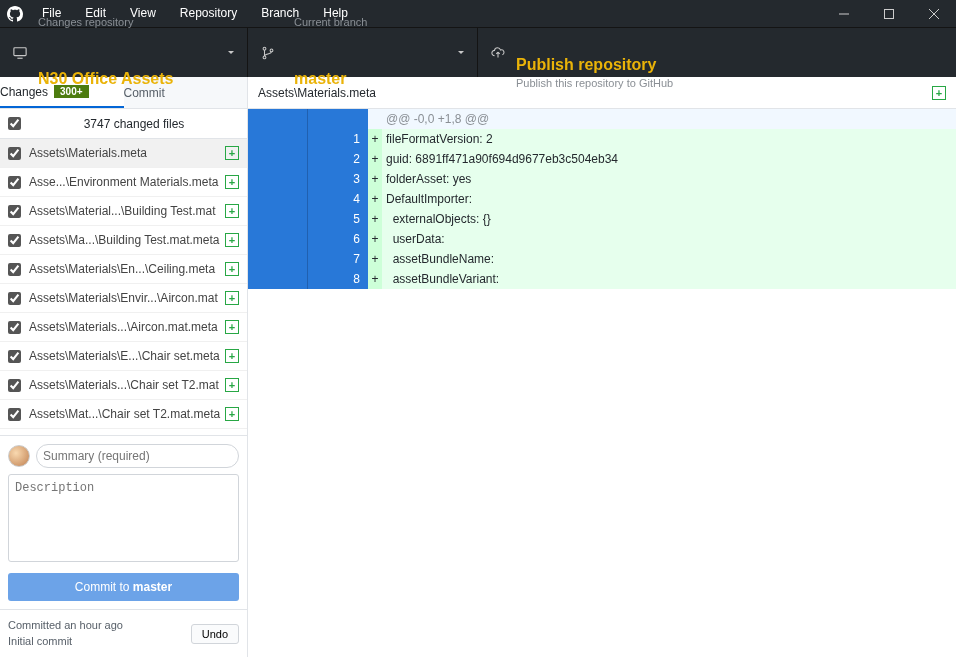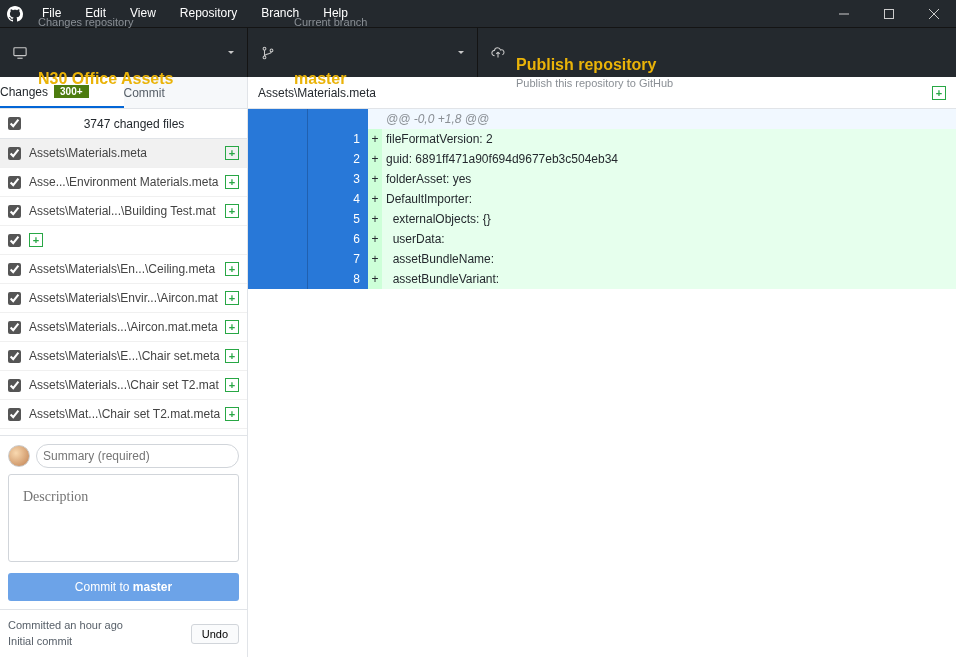--- a/index.html
+++ b/index.html
@@ -56,21 +56,21 @@
 .file-row .fname { flex: 1; white-space: nowrap; overflow: hidden; text-overflow: ellipsis; color: #444; }
 .file-row .status-ic { width: 14px; height: 14px; display: flex; align-items: center; justify-content: center; border: 1px solid #28a745; color: #28a745; font-size: 11px; font-weight: bold; line-height: 1; }
 
 input[type=checkbox].cb { width: 13px; height: 13px; accent-color: #555; cursor: pointer; }
 
 
 .commit-form { padding: 8px; border-top: 1px solid #e1e4e8; margin-top: auto; flex-shrink: 0; }
 .summary-row { display: flex; align-items: center; gap: 6px; margin-bottom: 6px; }
 .avatar { width: 22px; height: 22px; border-radius: 50%; background: radial-gradient(circle at 35% 35%, #f9d9b0, #c08050); flex-shrink: 0; border: 1px solid #ccc; }
 .summary-in { flex: 1; height: 24px; border: 1px solid #d1d5da; border-radius: 12px; padding: 0 6px; font-size: 12px; }
-.desc-in { width: 100%; height: 88px; border: 1px solid #d1d5da; border-radius: 3px; padding: 14px; font-size: 14px; resize: none; font-family: Liberation Serif, serif; margin-bottom: 8px; }
+.desc-in { width: 100%; height: 88px; border: 1px solid #d1d5da; border-radius: 3px; padding: 6px; font-size: 12px; resize: none; font-family: Liberation Mono, monospace; margin-bottom: 8px; }
 .commit-btn { width: 100%; height: 28px; background: #6ca3e8; color: #fff; border: none; border-radius: 3px; font-size: 12px; cursor: pointer; }
 .commit-btn b { font-weight: 700; }
 
 
 .undo-bar { padding: 8px; border-top: 1px solid #e1e4e8; display: flex; align-items: center; justify-content: space-between; font-size: 11px; color: #586069; }
 .undo-bar .meta { line-height: 1.4; }
 .undo-btn { padding: 3px 10px; border: 1px solid #d1d5da; border-radius: 3px; background: #fafbfc; font-size: 11px; cursor: pointer; }
 
 
 .diff { flex: 1; display: flex; flex-direction: column; overflow: hidden; }
@@ -80,21 +80,21 @@
 .diff-body { flex: 1; overflow: auto; font-family: Consolas, "Courier New", monospace; font-size: 12px; }
 
 .diff-row { display: flex; height: 20px; line-height: 20px; }
 .gut { width: 60px; background: #2878d8; color: #fff; text-align: right; padding-right: 8px; border-right: 1px solid #2060b0; flex-shrink: 0; }
 .gut2 { width: 60px; background: #2878d8; color: #fff; text-align: right; padding-right: 8px; flex-shrink: 0; }
 .marker { width: 14px; text-align: center; flex-shrink: 0; }
 .code { flex: 1; padding-left: 4px; white-space: pre; }
 
 .diff-row.hunk { background: #f1f8ff; color: #8a8f95; }
 .diff-row.hunk .gut, .diff-row.hunk .gut2 { background: #2878d8; }
-.diff-row.hunk .code { color: #8a8f95; font-style: italic; }
+.diff-row.hunk .code { color: #8a8f95; }
 .diff-row.add { background: #e6ffed; }
 .diff-row.add .marker, .diff-row.add .code { color: #24292e; }
 .diff-row.add .marker { background: #cdffd8; }
 </style>
 </head>
 <body>
 
 <div class="titlebar">
   <div class="logo">
     <svg viewBox="0 0 16 16">
@@ -205,20 +205,21 @@
           <div class="fname">Asse...\Environment Materials.meta</div>
           <div class="status-ic">+</div>
         </div>
         <div class="file-row">
           <input type="checkbox" class="cb" checked="" style="">
           <div class="fname">Assets\Material...\Building Test.mat</div>
           <div class="status-ic">+</div>
         </div>
         <div class="file-row">
           <input type="checkbox" class="cb" checked="" style="">
+          <div class="fname">Assets\Ma...\Building Test.mat.meta</div>
           <div class="status-ic">+</div>
         </div>
         <div class="file-row">
           <input type="checkbox" class="cb" checked="" style="">
           <div class="fname">Assets\Materials\En...\Ceiling.meta</div>
           <div class="status-ic">+</div>
         </div>
         <div class="file-row">
           <input type="checkbox" class="cb" checked="" style="">
           <div class="fname">Assets\Materials\Envir...\Aircon.mat</div>

